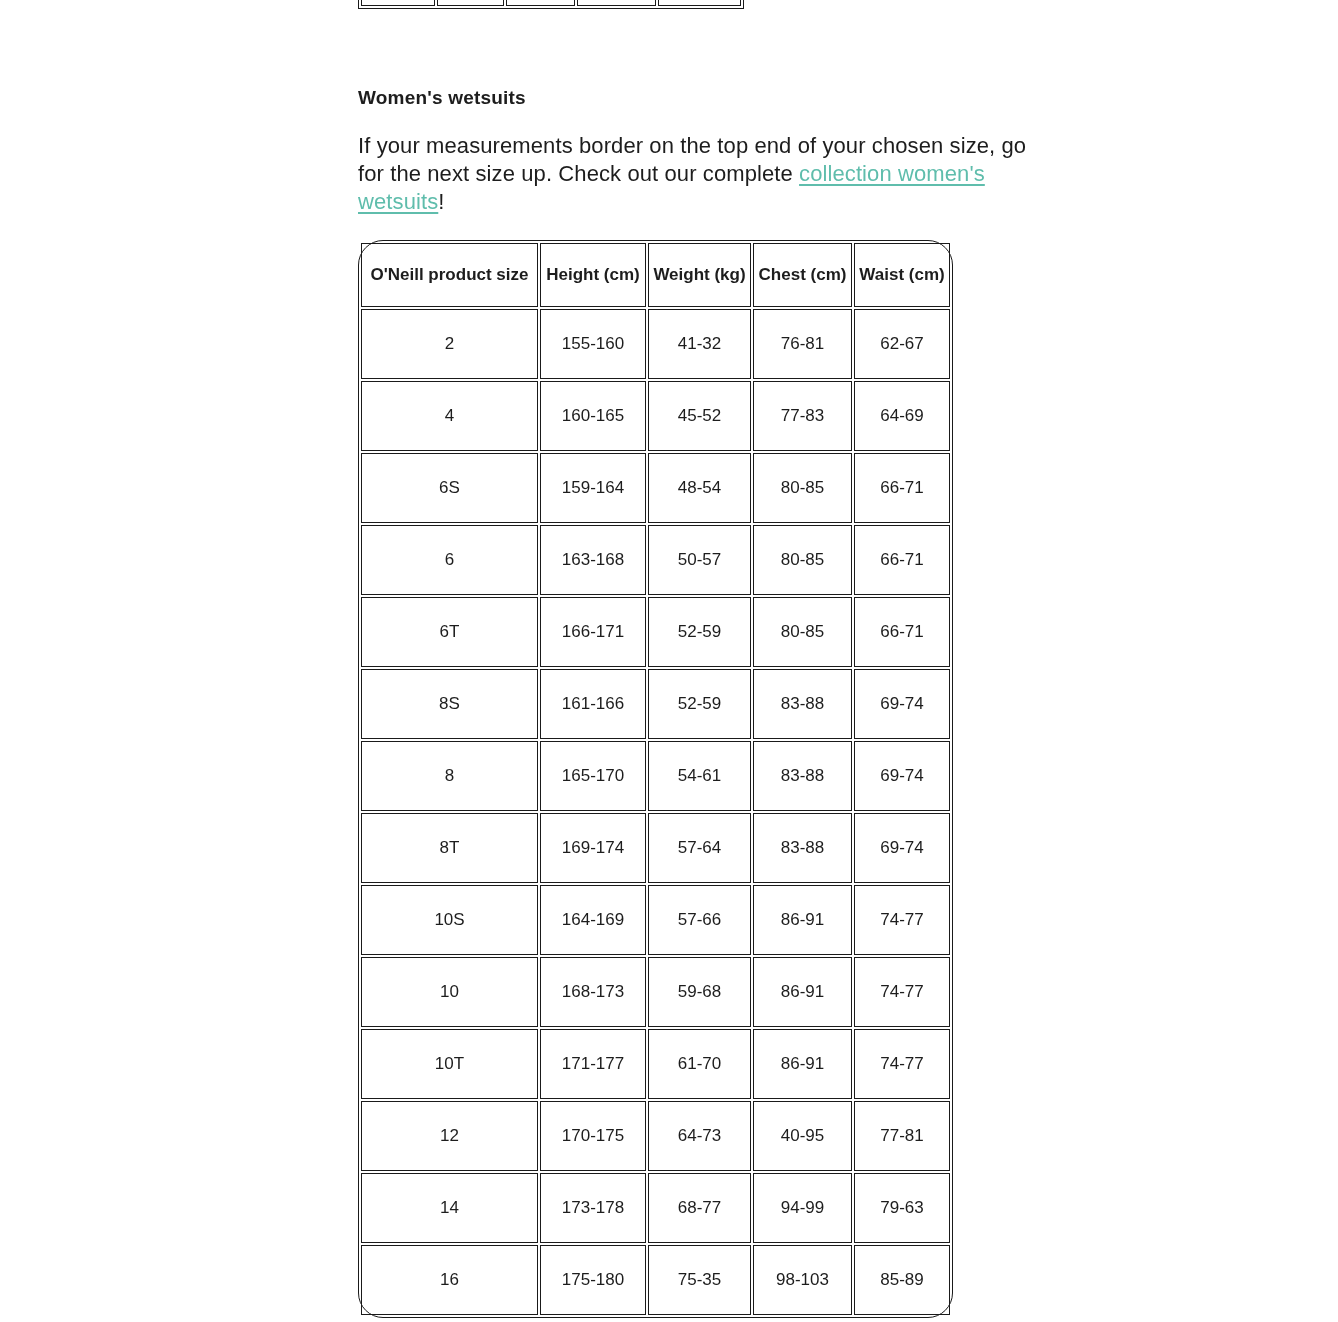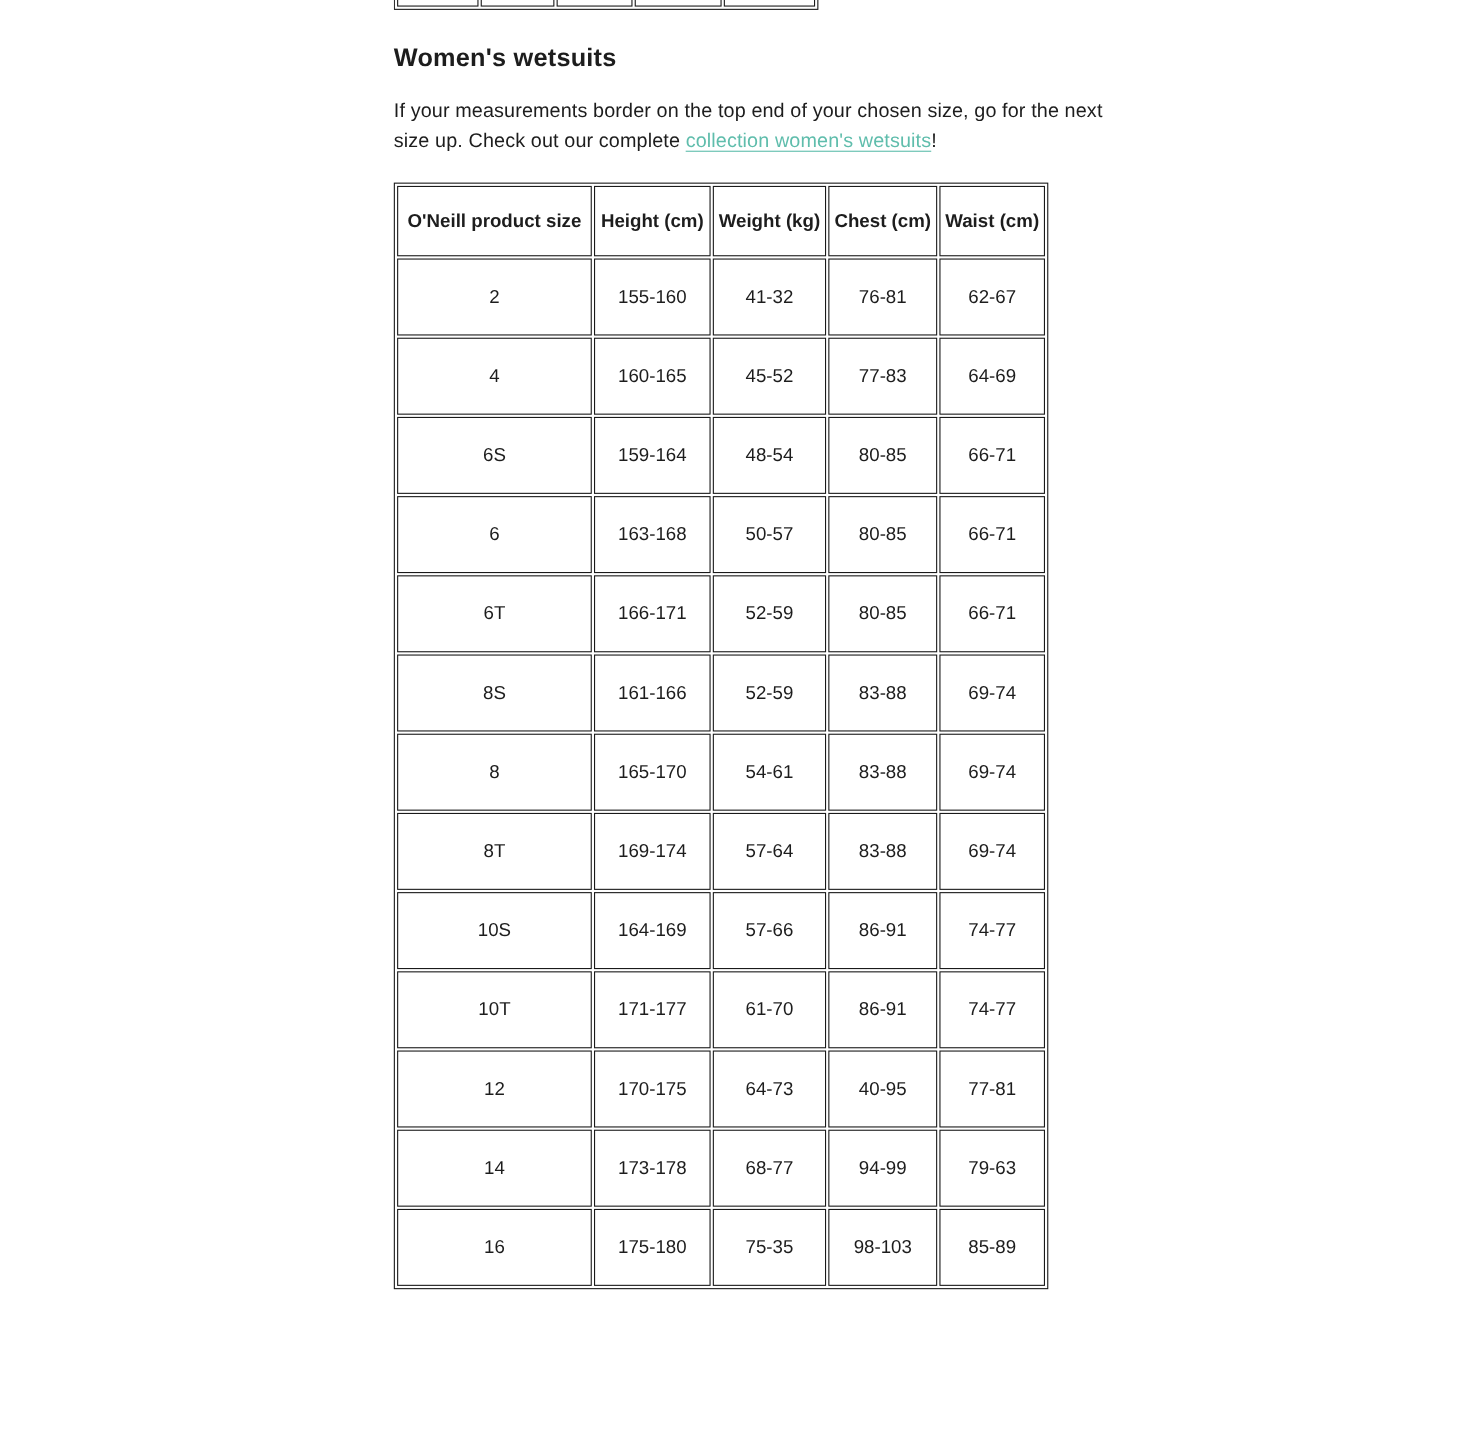--- a/index.html
+++ b/index.html
@@ -31,43 +31,44 @@
   }
   table.grid td, table.grid th {
     border: 1px solid var(--border-color, #1a1a1a);
     text-align: center;
     vertical-align: middle;
     font-size: 17px;
   }
   table.partial td { height: 30px; }
 
   .section-heading {
-    margin-top: 30px;
-    font-size: 23px;
+    margin-top: 76px;
+    font-size: 19px;
     font-weight: bold;
     line-height: 26px;
     letter-spacing: 0.2px;
   }
   .intro {
     margin-top: 21px;
     max-width: 678px;
-    font-size: 18px;
+    font-size: 22px;
     line-height: 28px;
     letter-spacing: 0.1px;
   }
   .intro a {
     color: var(--link-color, #5fbdac);
     text-decoration: underline;
     text-underline-offset: 3px;
     cursor: pointer;
   }
 
   table.size-table {
     margin-top: 24px;
     table-layout: fixed;
+    border-radius: 25px;
   }
   table.size-table th {
     height: 64px;
     font-weight: bold;
     padding: 0 1px;
   }
   table.size-table td {
     height: 70px;
     font-weight: normal;
   }
@@ -170,20 +171,27 @@
           <td>69-74</td>
         </tr>
         <tr>
           <td>10S</td>
           <td>164-169</td>
           <td>57-66</td>
           <td>86-91</td>
           <td>74-77</td>
         </tr>
         <tr>
+          <td>10</td>
+          <td>168-173</td>
+          <td>59-68</td>
+          <td>86-91</td>
+          <td>74-77</td>
+        </tr>
+        <tr>
           <td>10T</td>
           <td>171-177</td>
           <td>61-70</td>
           <td>86-91</td>
           <td>74-77</td>
         </tr>
         <tr>
           <td>12</td>
           <td>170-175</td>
           <td>64-73</td>

